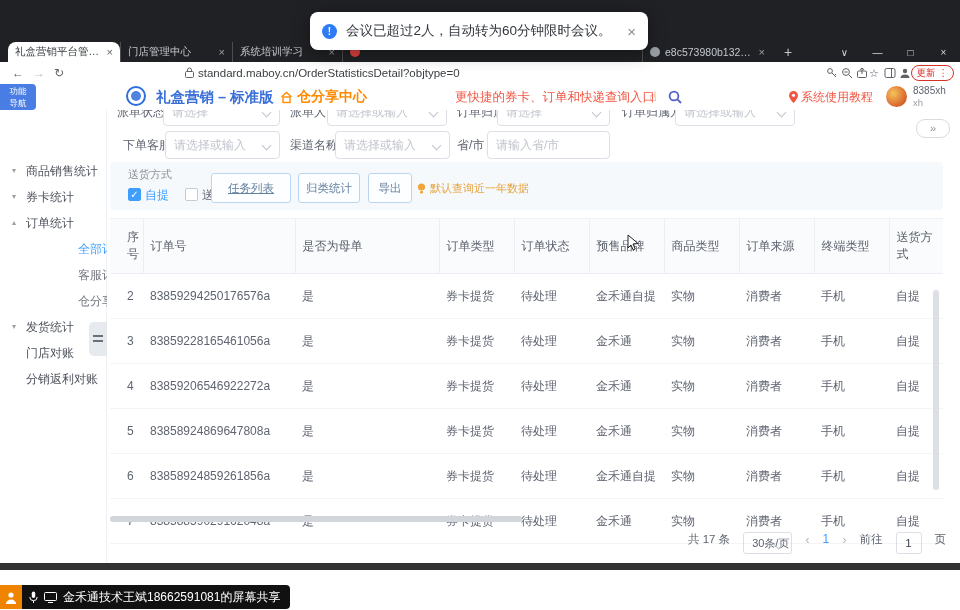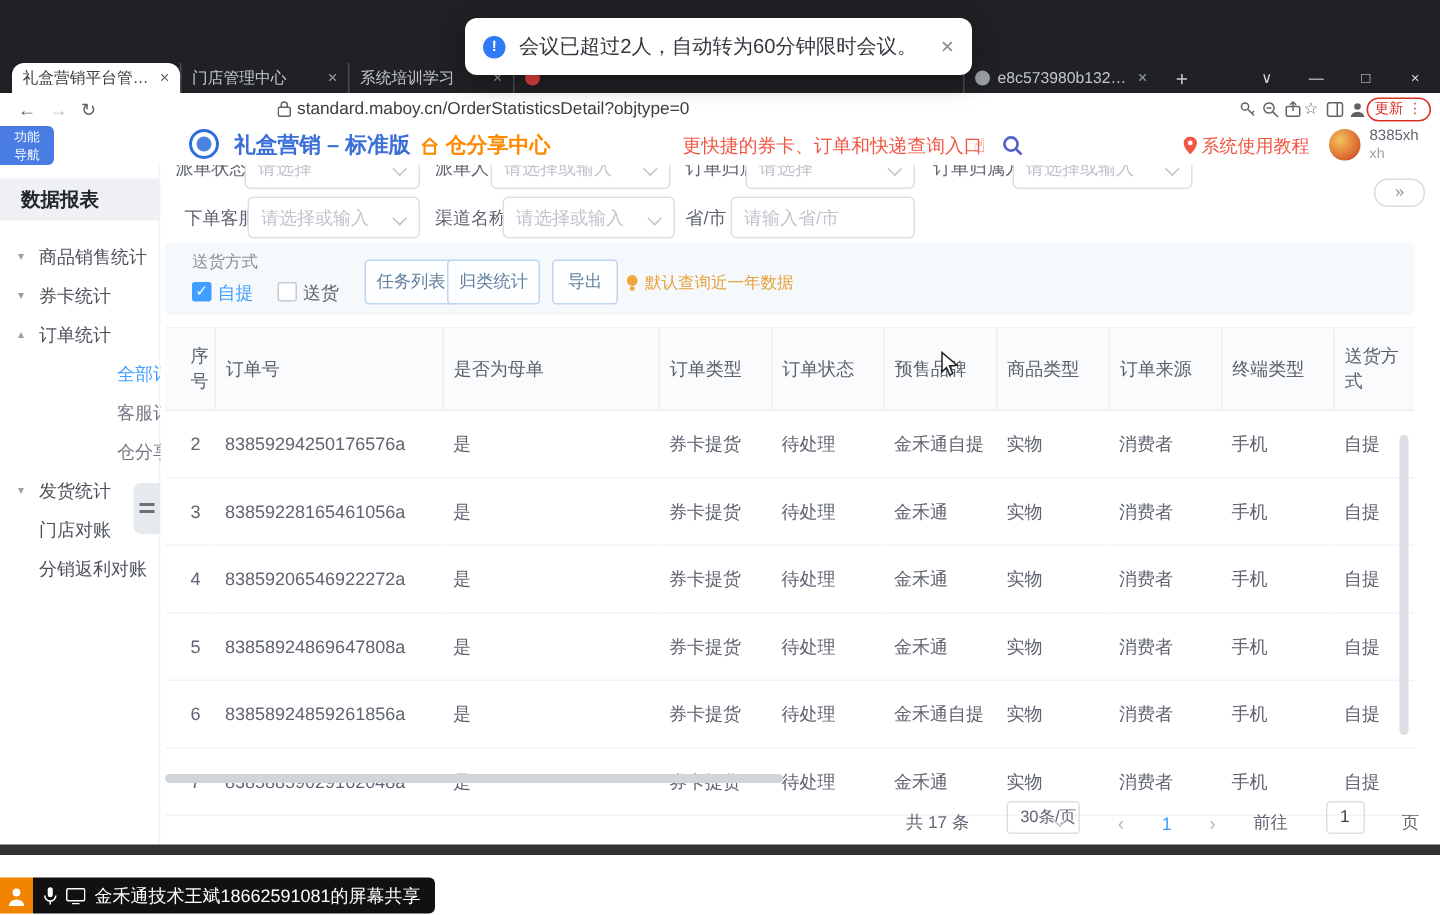--- a/index.html
+++ b/index.html
@@ -91,21 +91,21 @@
   table.grid th{height:54px;background:#fafbfd;border-top:1px solid #f0f2f5;border-bottom:1px solid #ebeef2;
                 border-right:1px solid #eceef2;font-weight:normal;font-size:12px;color:#5b616b;text-align:left;padding:0 0 0 7px;}
   table.grid th:last-child{border-right:none;}
   table.grid td{height:44px;border-bottom:1px solid #f2f4f7;font-size:12px;color:#5f6470;padding:0 0 0 7px;white-space:nowrap;overflow:hidden;}
   table.grid th.first,table.grid td.first{padding-left:17px;}
   td.c-warn{color:#e6a23c;}
   td.c-link{color:#409eff;}
   .hthumb{position:absolute;left:3px;top:406px;width:412px;height:6px;background:#d2d6da;border-radius:3px;}
   .vthumb{position:absolute;left:826px;top:180px;width:6px;height:200px;background:#dcdfe3;border-radius:3px;}
   
-  .pager{position:absolute;right:14px;top:422px;height:24px;display:flex;align-items:flex-end;gap:25px;}
+  .pager{position:absolute;right:14px;top:422px;height:24px;display:flex;align-items:flex-start;gap:13px;}
   .pgtotal,.pggoto{font-size:11.5px;color:#5f6470;}
   .pgsize{position:relative;width:49px;height:22px;border:1px solid #dcdfe6;border-radius:3px;font-size:11px;color:#5f6470;
           line-height:20px;padding-left:8px;box-sizing:border-box;}
   .pgsize .chev{top:8px;}
   .pgarrow{color:#b4b9c0;font-size:13px;}
   .pgcur{color:#409eff;font-size:12px;}
   .pginput{width:26px;height:22px;border:1px solid #dcdfe6;border-radius:3px;font-size:11.5px;color:#3c424a;
            line-height:20px;text-align:center;box-sizing:border-box;}
   
   .winstrip{position:absolute;left:0;top:563px;width:960px;height:7px;background:#323232;}
@@ -229,21 +229,20 @@
     </div>
   </div>
 
   <div class="banner">
     <span class="bic">!</span>
     <span class="btext">会议已超过2人，自动转为60分钟限时会议。</span>
     <span class="bclose">×</span>
   </div>
 
   <aside class="sidebar">
-    <div class="sbtitle">数据报表</div>
     <div id="sbitems">
         <div class="sbitem" style="top: 48px;">
           <span class="caret">▾</span>
           <span class="sblabel">商品销售统计</span>
         </div>
         <div class="sbitem" style="top: 74px;">
           <span class="caret">▾</span>
           <span class="sblabel">券卡统计</span>
         </div>
         <div class="sbitem" style="top: 100px;">
@@ -292,21 +291,21 @@
       </div>
     <div class="expandpill">»</div>
 
     <div class="toolpanel"></div>
     <div class="gplabel">送货方式</div>
     <div id="toolbar">
         <span class="cbbox on" style="left: 21px;">✓</span>
         <span class="cblabel on" style="left: 38px;">自提</span>
         <span class="cbbox off" style="left: 78px;"></span>
         <span class="cblabel" style="left: 95px;">送货</span>
-        <div class="toolbtn" style="left: 136px; width: 62px;">任务列表</div>
+        <div class="toolbtn" style="left: 104px; width: 80px; text-decoration: underline;">任务列表</div>
         <div class="toolbtn" style="left: 191px; width: 62px;">归类统计</div>
         <div class="toolbtn" style="left: 261px; width: 44px;">导出</div>
       </div>
     <div class="tip">
       <svg width="9" height="12" viewBox="0 0 9 12">
           <circle cx="4.5" cy="4" r="3.6" fill="#f0a73a"></circle>
           <rect x="3" y="8" width="3" height="2.6" rx="0.8" fill="#f0a73a"></rect>
         </svg>
       <span>默认查询近一年数据</span>
     </div>

